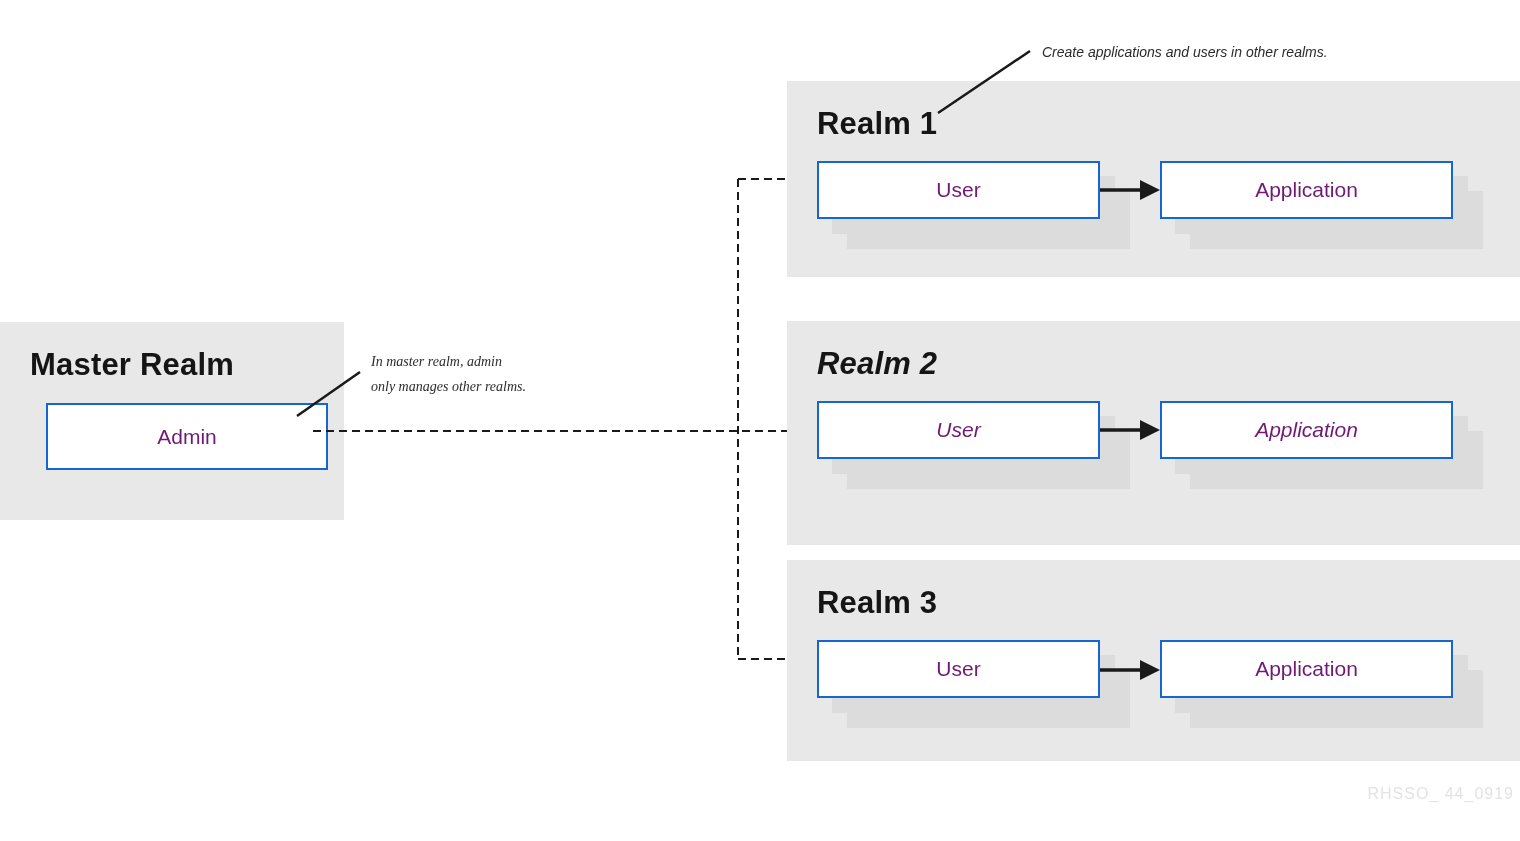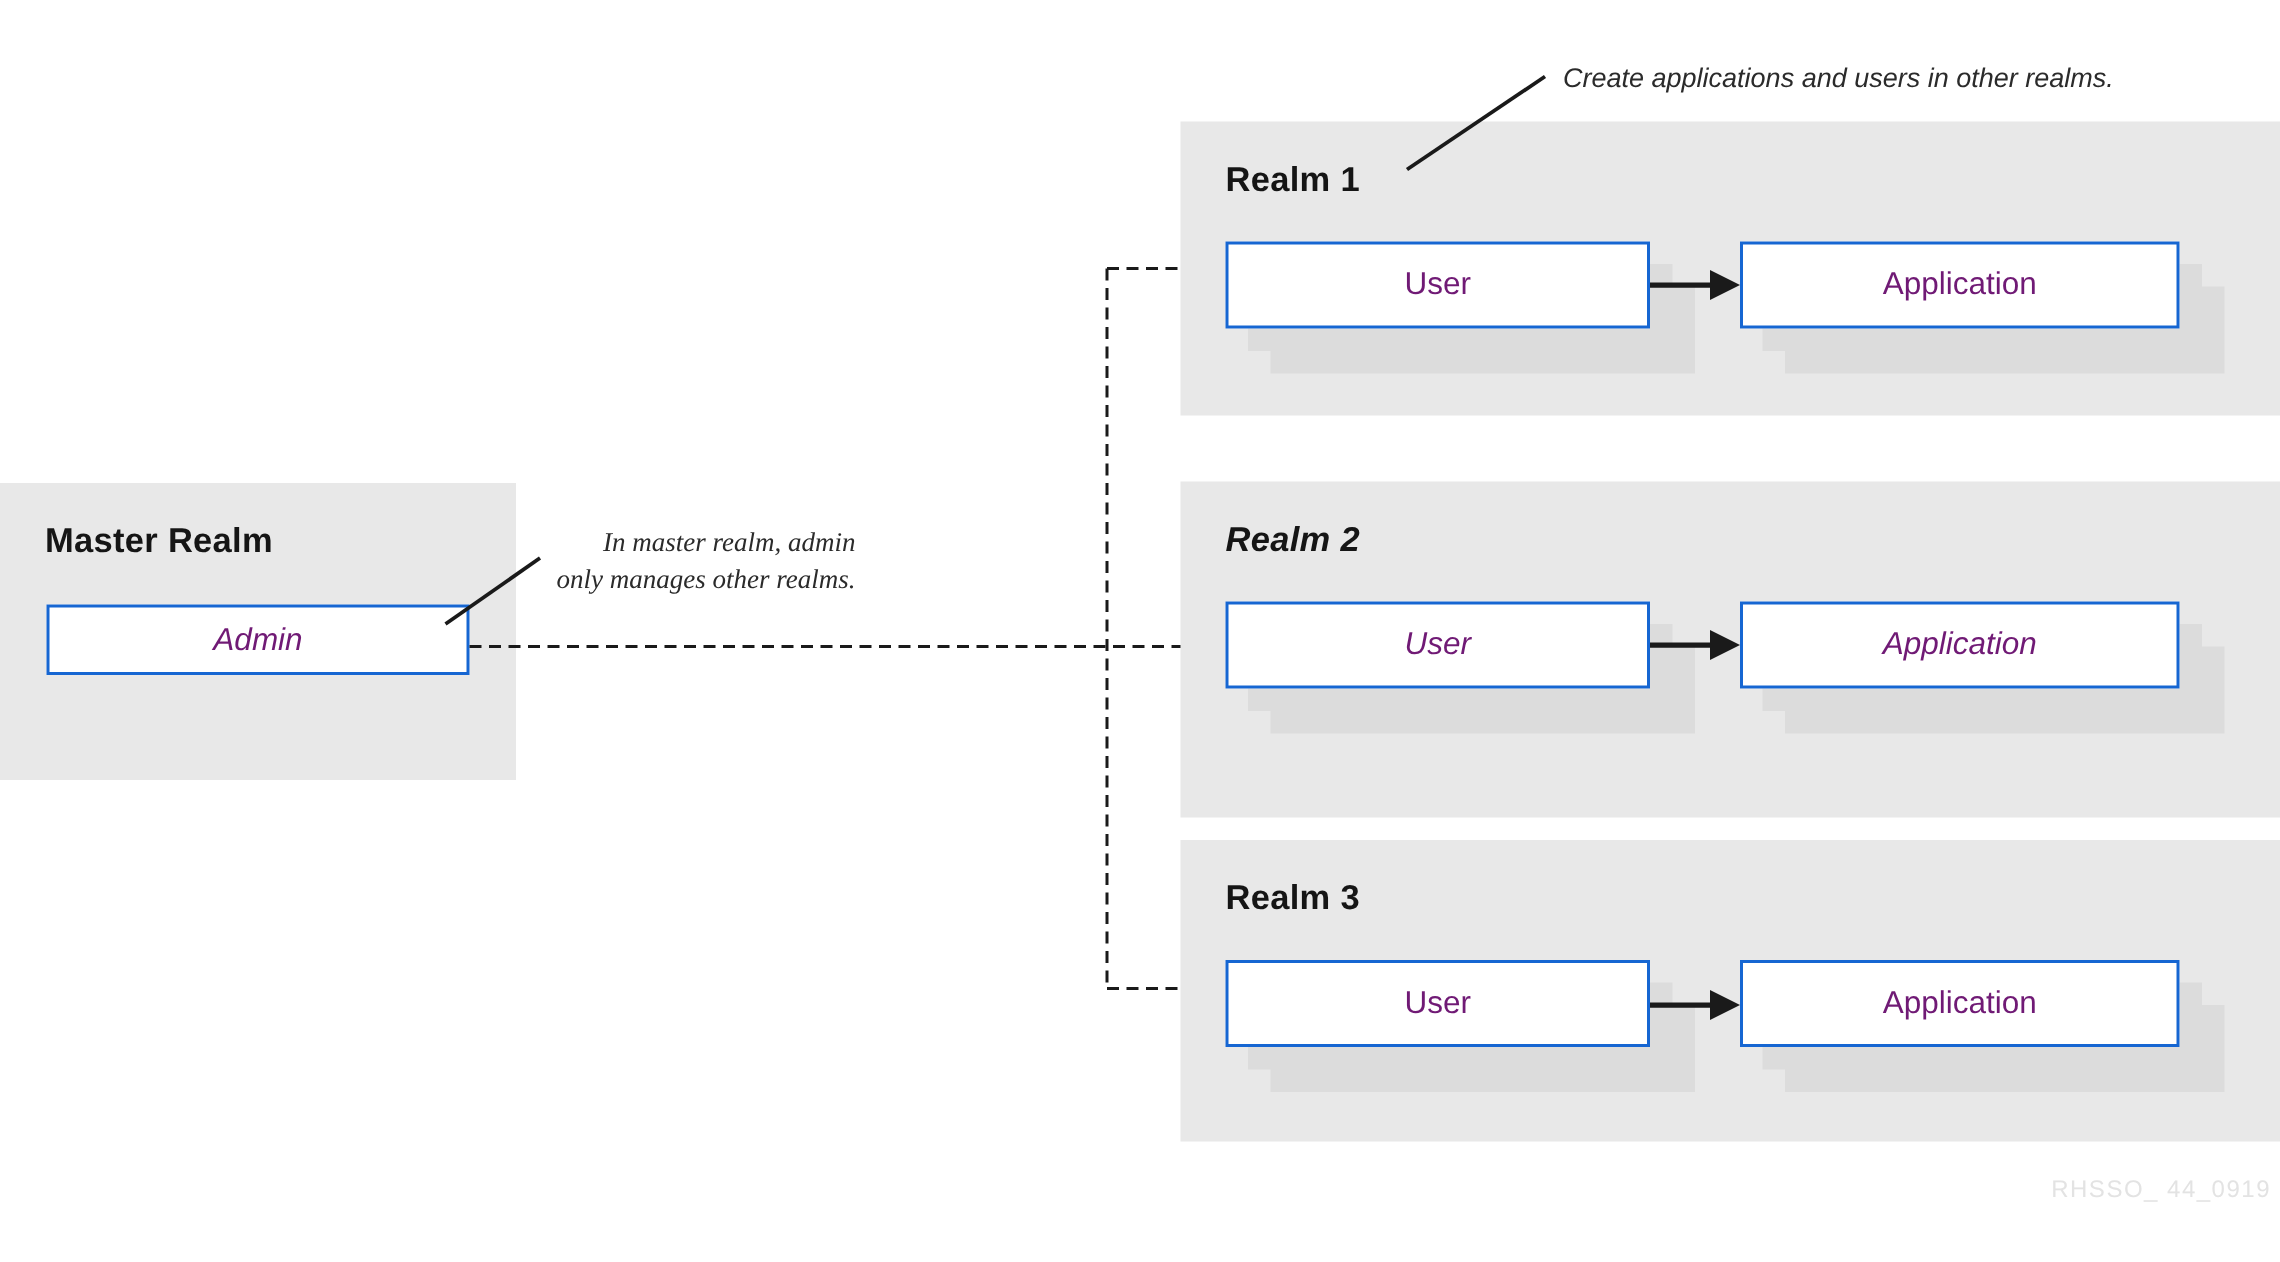--- a/index.html
+++ b/index.html
@@ -16,61 +16,60 @@
     background: #e8e8e8;
   }
   .panel-master { left: 0; top: 322px; width: 344px; height: 198px; }
   .panel-realm  { left: 787px; width: 733px; }
   .panel-realm1 { top: 81px;  height: 196px; }
   .panel-realm2 { top: 321px; height: 224px; font-style: italic; }
   .panel-realm3 { top: 560px; height: 201px; }
   .panel-title {
     position: absolute;
     left: 30px; top: 25px;
-    font-size: 23px;
+    font-size: 31px;
     font-weight: 700;
     letter-spacing: 0.2px;
     color: #151515;
     white-space: nowrap;
   }
   .node {
     position: absolute;
     background: #ffffff;
     border: 2px solid #1666d2;
     display: flex;
     align-items: center;
     justify-content: center;
     font-size: 21px;
     color: #701a75;
     white-space: nowrap;
   }
-  .node-admin { left: 31px; top: 81px; width: 282px; height: 47px; font-style: italic; }
+  .node-admin { left: 46px; top: 81px; width: 282px; height: 67px; }
   .node-user  { left: 30px;  top: 80px; width: 283px; height: 58px; }
   .node-app   { left: 373px; top: 80px; width: 293px; height: 58px; }
   .shadow {
     position: absolute;
     background: #dcdcdc;
   }
   .shadow-user { width: 283px; height: 58px; }
   .shadow-app  { width: 293px; height: 58px; }
   .shadow-user.s1 { left: 45px; top: 95px; }
   .shadow-user.s2 { left: 60px; top: 110px; }
   .shadow-app.s1  { left: 388px; top: 95px; }
   .shadow-app.s2  { left: 403px; top: 110px; }
   .node { z-index: 3; }
   .shadow.s1 { z-index: 2; }
   .shadow.s2 { z-index: 1; }
   .annotation {
     position: absolute;
     font-style: italic;
-    font-size: 18px;
+    font-size: 14px;
     line-height: 25px;
     color: #2b2b2b;
     white-space: nowrap;
-    text-align: right;
   }
   .annotation-create { left: 1042px; top: 40px; }
   .annotation-master { left: 371px; top: 349px; font-family: Liberation Serif, serif; }
   .watermark {
     position: absolute;
     right: 6px; top: 785px;
     font-size: 16px;
     letter-spacing: 1px;
     color: #e3e3e3;
     white-space: nowrap;

